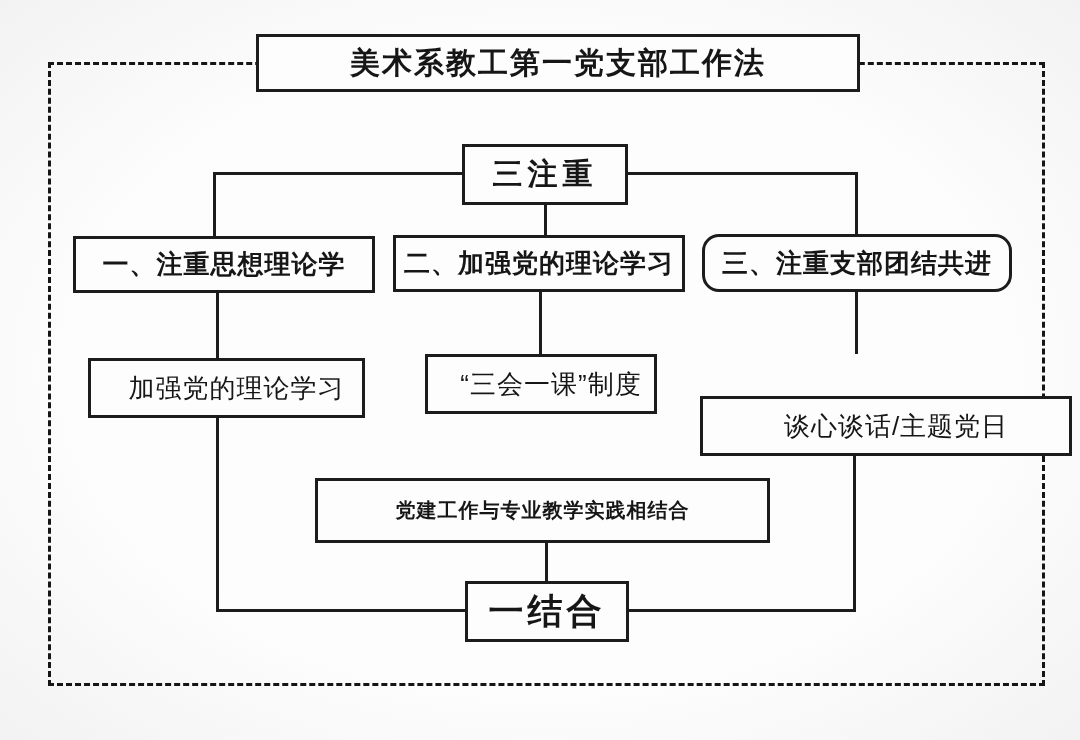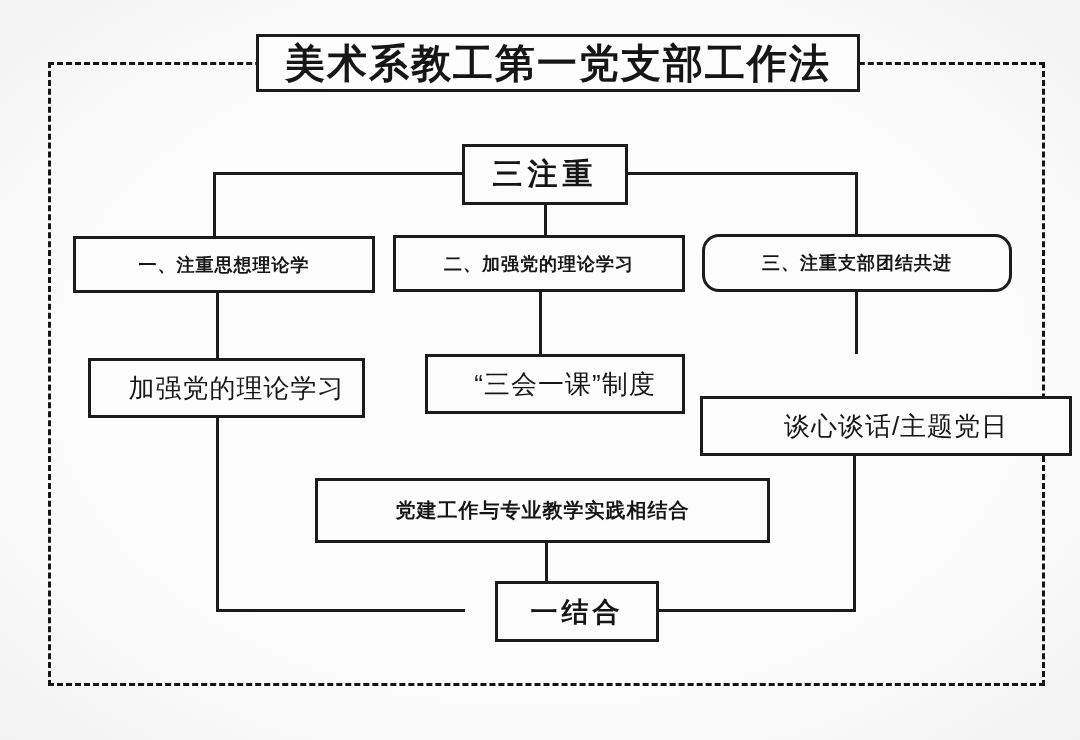--- a/index.html
+++ b/index.html
@@ -40,50 +40,49 @@
     display: flex;
     align-items: center;
     justify-content: center;
     text-align: center;
     z-index: 2;
     white-space: nowrap;
   }
   .title-box {
     left: 256px; top: 34px;
     width: 604px; height: 58px;
-    font-size: 40px; font-weight: bold;
+    font-size: 30px; font-weight: bold;
     letter-spacing: 2px;
     z-index: 3;
   }
   .top-node {
     left: 462px; top: 144px;
     width: 166px; height: 61px;
     font-size: 30px; font-weight: bold;
     letter-spacing: 5px;
   }
-  .row2 { height: 57px; font-size: 18px; font-weight: bold; letter-spacing: 1px; }
+  .row2 { height: 57px; font-size: 26px; font-weight: bold; letter-spacing: 1px; }
   .row2-1 { left: 73px;  top: 236px; width: 302px; }
   .row2-2 { left: 393px; top: 235px; width: 292px; }
   .row2-3 { left: 702px; top: 234px; width: 310px; height: 58px; border-radius: 17px; }
   .row3 { height: 60px; font-size: 26px; font-weight: 400; letter-spacing: 1px; padding-left: 20px; }
   .row3-1 { left: 88px;  top: 358px; width: 277px; }
-  .row3-2 { left: 425px; top: 354px; width: 260px; }
+  .row3-2 { left: 425px; top: 354px; width: 232px; }
   .row3-3 { left: 700px; top: 352px; width: 372px; margin-top: 44px; }
   .middle-box {
     left: 315px; top: 478px;
     width: 455px; height: 65px;
     font-size: 20px; font-weight: bold;
     letter-spacing: 1px;
   }
   .bottom-node {
     left: 465px; top: 581px;
     width: 164px; height: 61px;
-    font-size: 27px; font-weight: bold;
+    font-size: 35px; font-weight: bold;
     letter-spacing: 4px;
-    margin-left: 30px;
   }
 </style>
 </head>
 <body>
 
 <div class="stage">
 
   <div class="dotted-frame"></div>
 
   <div class="line" style="left:213px; top:172px; width:249px; height:3px;"></div>

